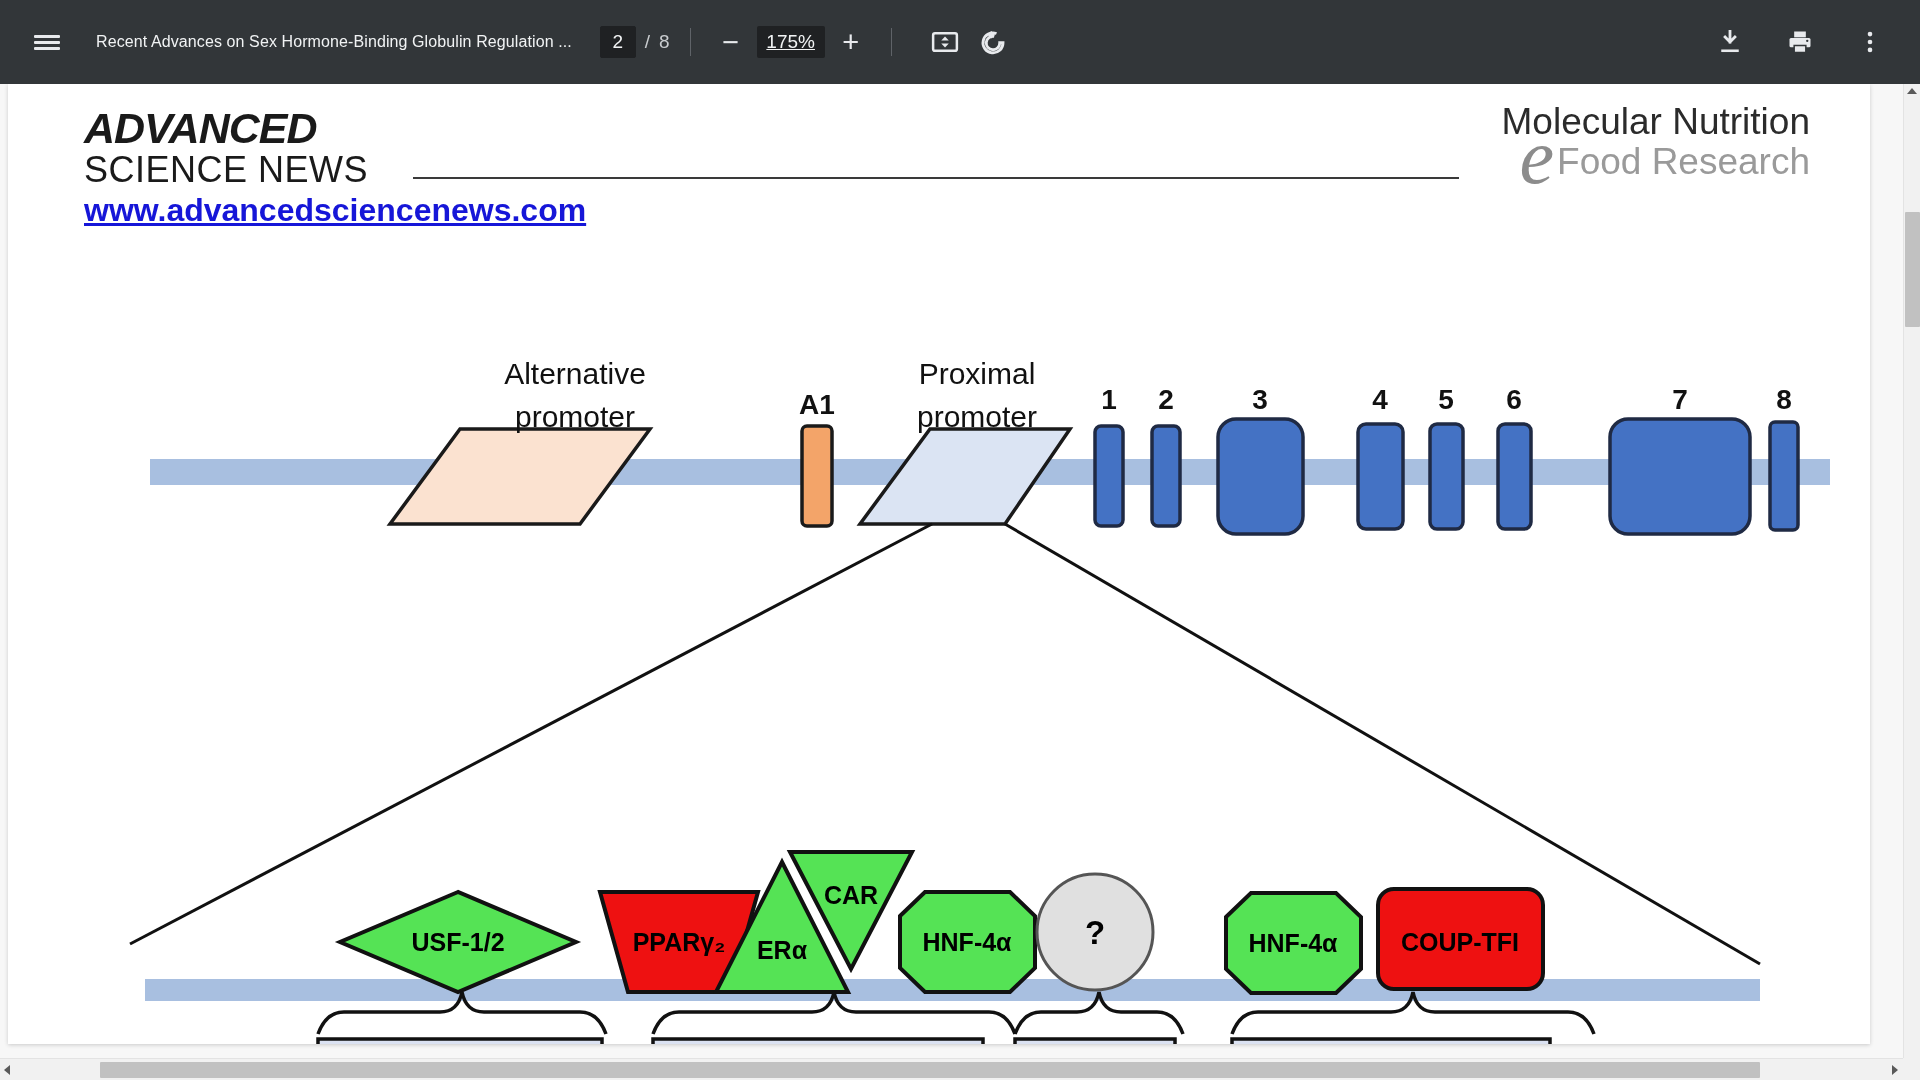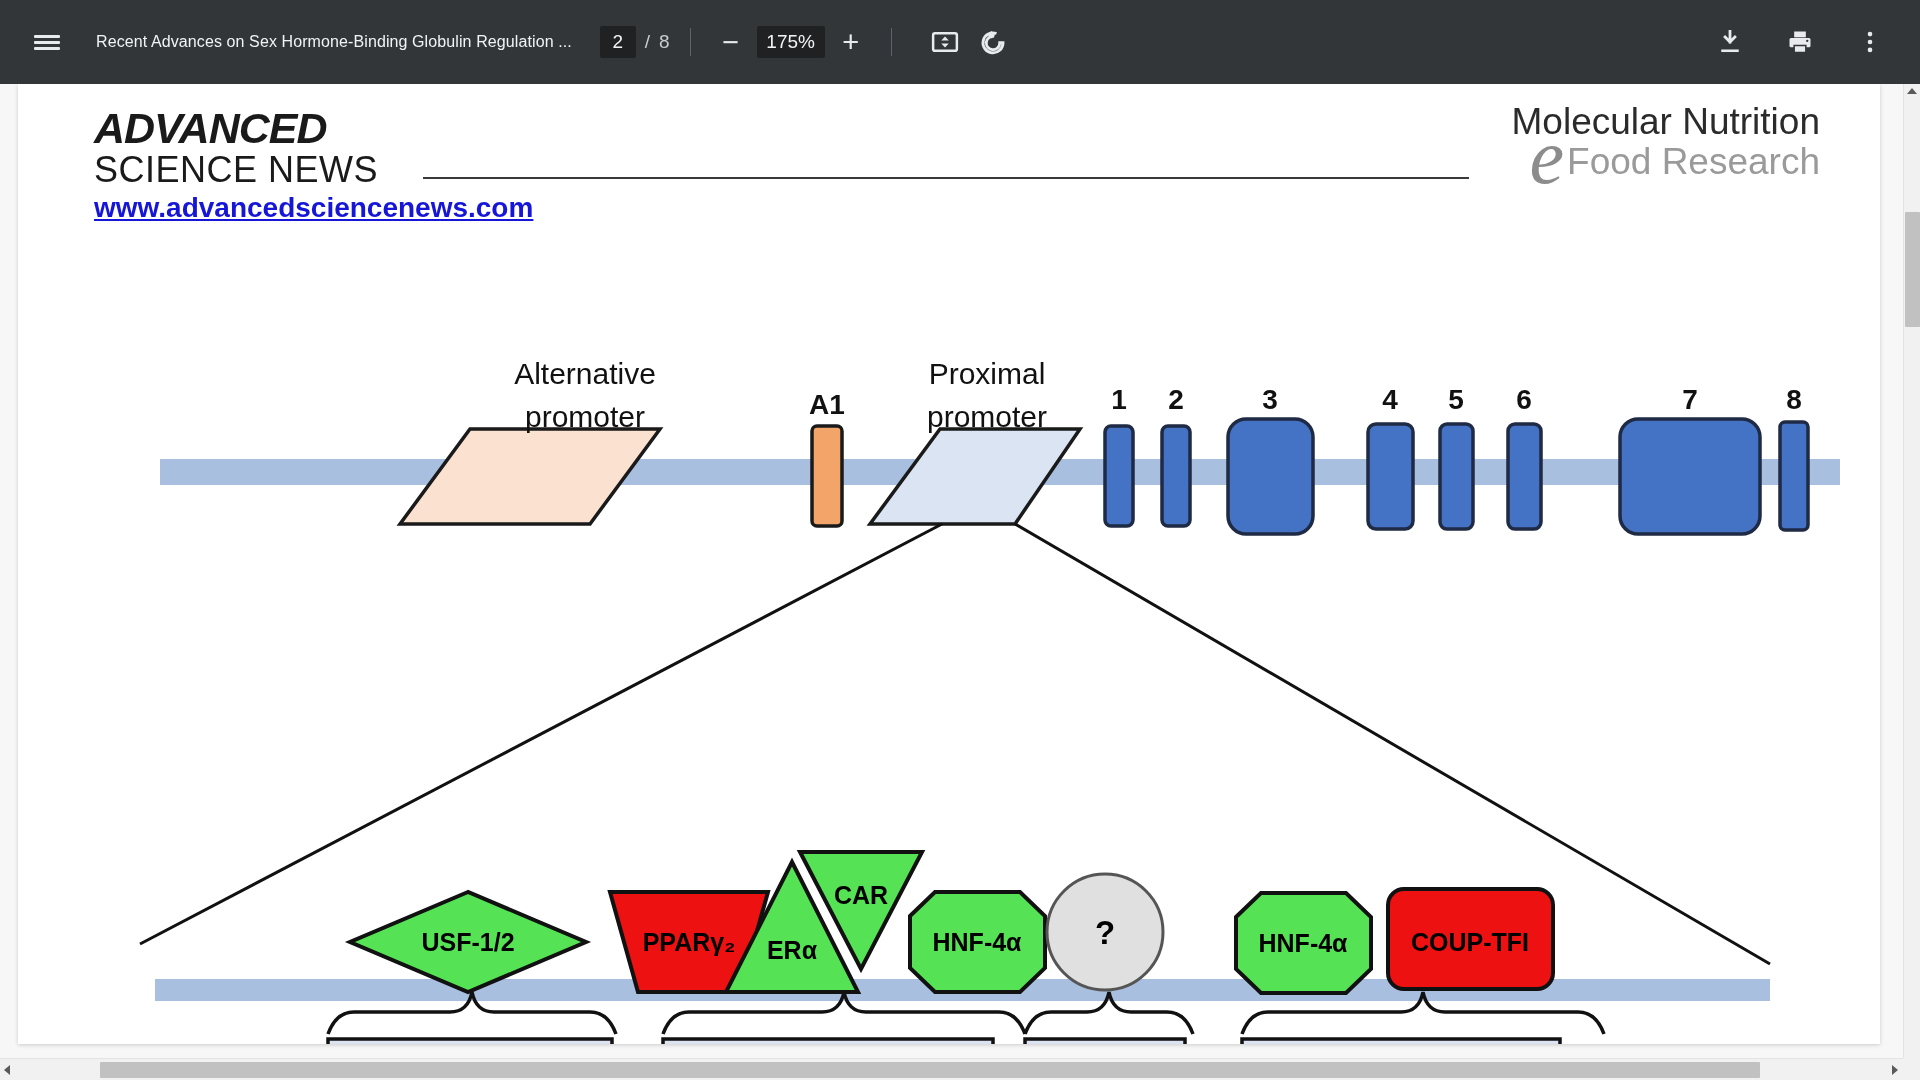--- a/index.html
+++ b/index.html
@@ -52,60 +52,60 @@
   #page-count { font-size: 19px; color: #c9cccf; }
 
   .tb-divider { width: 1px; height: 28px; background: #5f6368; margin: 0 20px; }
 
   #zoom-controls { display: flex; align-items: center; }
   #zoom-out, #zoom-in { width: 40px; height: 40px; font-size: 29px; line-height: 1; }
   #zoom-level-box {
     background: #1f2123; color: #f1f3f4;
     height: 32px; min-width: 68px; padding: 0 9px;
     text-align: center; font-size: 19px; line-height: 31px;
-    border-radius: 2px; margin: 0 6px;
+    border-radius: 2px; margin: 0 6px; text-decoration: underline;
   }
 
   #view-controls { display: flex; align-items: center; gap: 18px; margin-left: 18px; }
 
   #right-actions { margin-left: auto; display: flex; align-items: center; gap: 30px; margin-right: 30px; }
   #right-actions .tb-icon-btn { width: 40px; height: 40px; }
 
   
   #viewer {
     position: absolute;
     top: 84px; left: 0;
     width: 1920px; height: 996px;
     background: #f7f7f7;
     overflow: hidden;
   }
   #page-sheet {
     position: absolute;
-    top: 0px; left: 18px;
+    top: 0px; left: 8px;
     width: 1862px; height: 960px;
     background: #ffffff;
     box-shadow: 0 1px 4px rgba(0,0,0,.18);
     overflow: hidden;
   }
 
   
   #asn-logo { position: absolute; left: 76px; top: 22px; }
   #asn-advanced {
     font-family: "Liberation Sans", sans-serif;
     font-size: 43px; font-weight: bold; font-style: italic;
     letter-spacing: -1px; color: #1a1a1a; line-height: 44px;
   }
   #asn-science {
     font-family: "Liberation Sans", sans-serif;
     font-size: 36px; font-weight: normal; color: #1a1a1a;
     line-height: 40px; letter-spacing: .5px;
   }
   #asn-url {
     position: absolute; left: 76px; top: 108px;
-    font-size: 28px; font-weight: bold; color: #1616d8;
+    font-size: 32px; font-weight: bold; color: #1616d8;
     font-family: "Liberation Sans", sans-serif;
   }
   #header-rule {
     position: absolute; left: 405px; top: 93px;
     width: 1046px; height: 2px; background: #3a3a3a;
   }
   #mnf-logo { position: absolute; right: 60px; top: 18px; text-align: right; }
   #mnf-line1 { font-size: 37px; color: #2b2b2b; line-height: 40px; font-family: "Liberation Sans", sans-serif; }
   #mnf-line2 { font-size: 37px; color: #9a9a9a; line-height: 40px; font-family: "Liberation Sans", sans-serif; padding-left: 42px; }
   #mnf-e {

